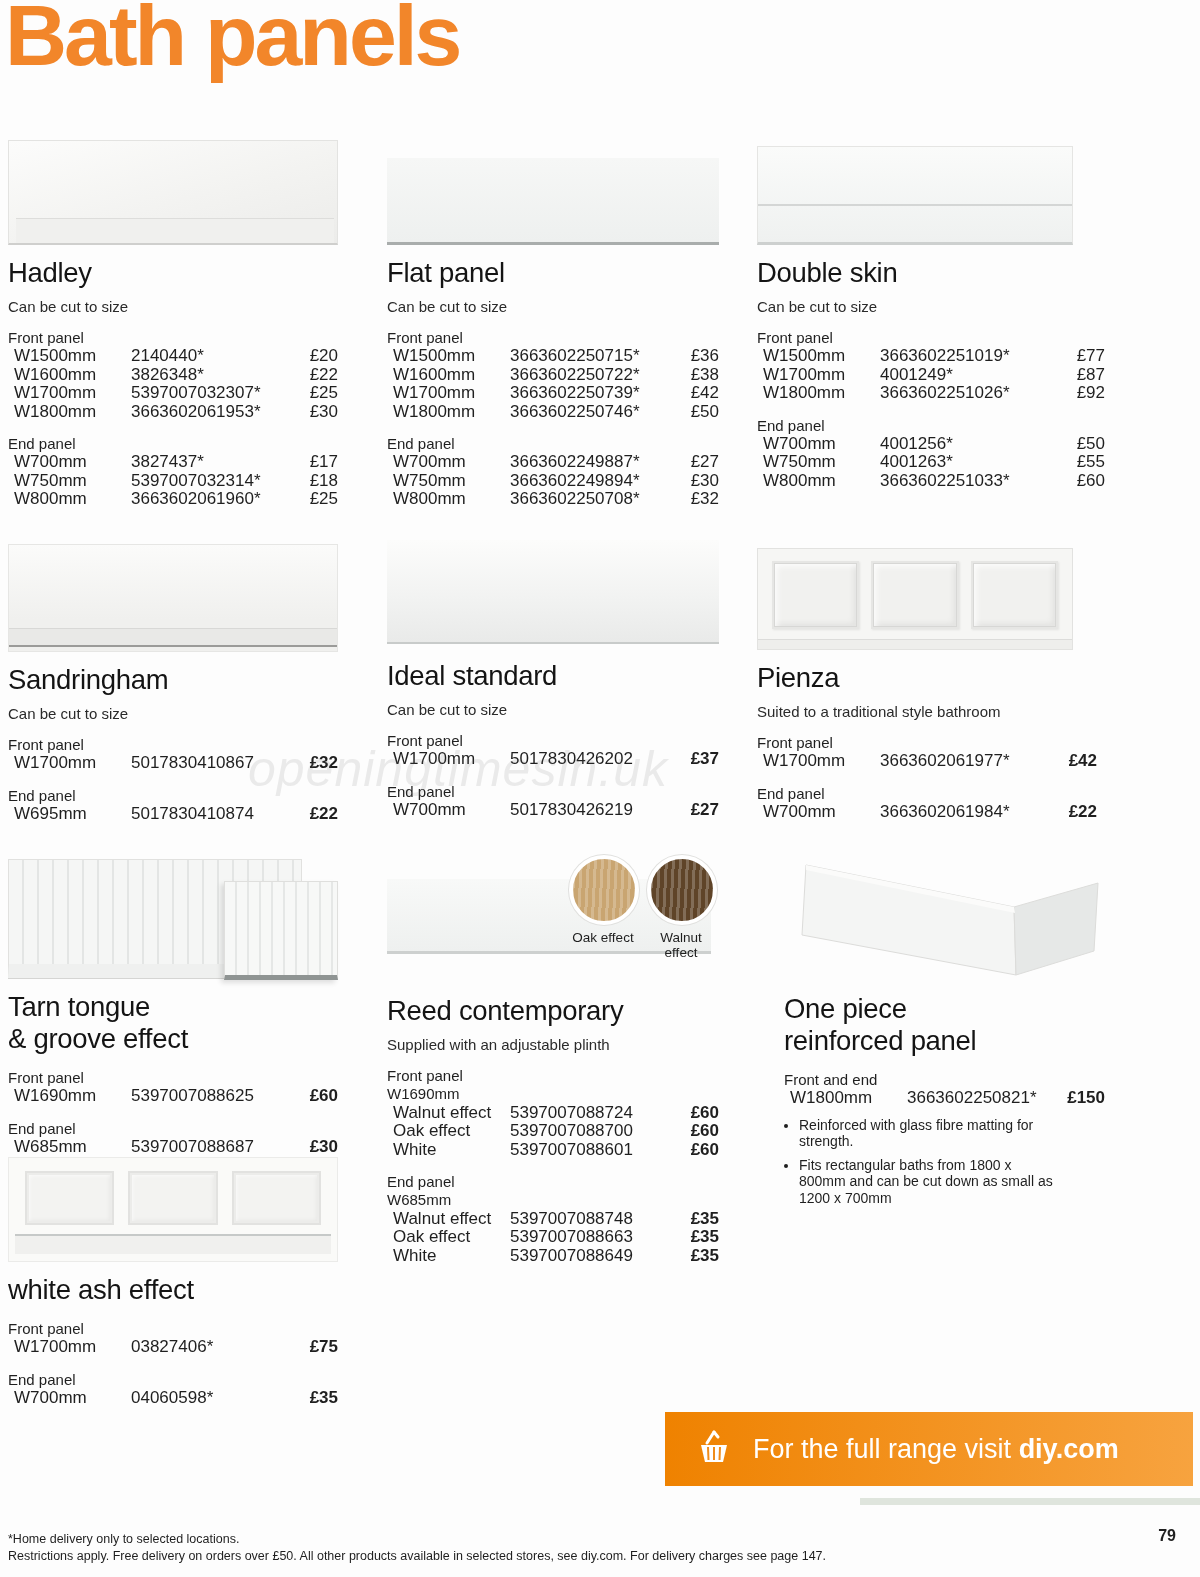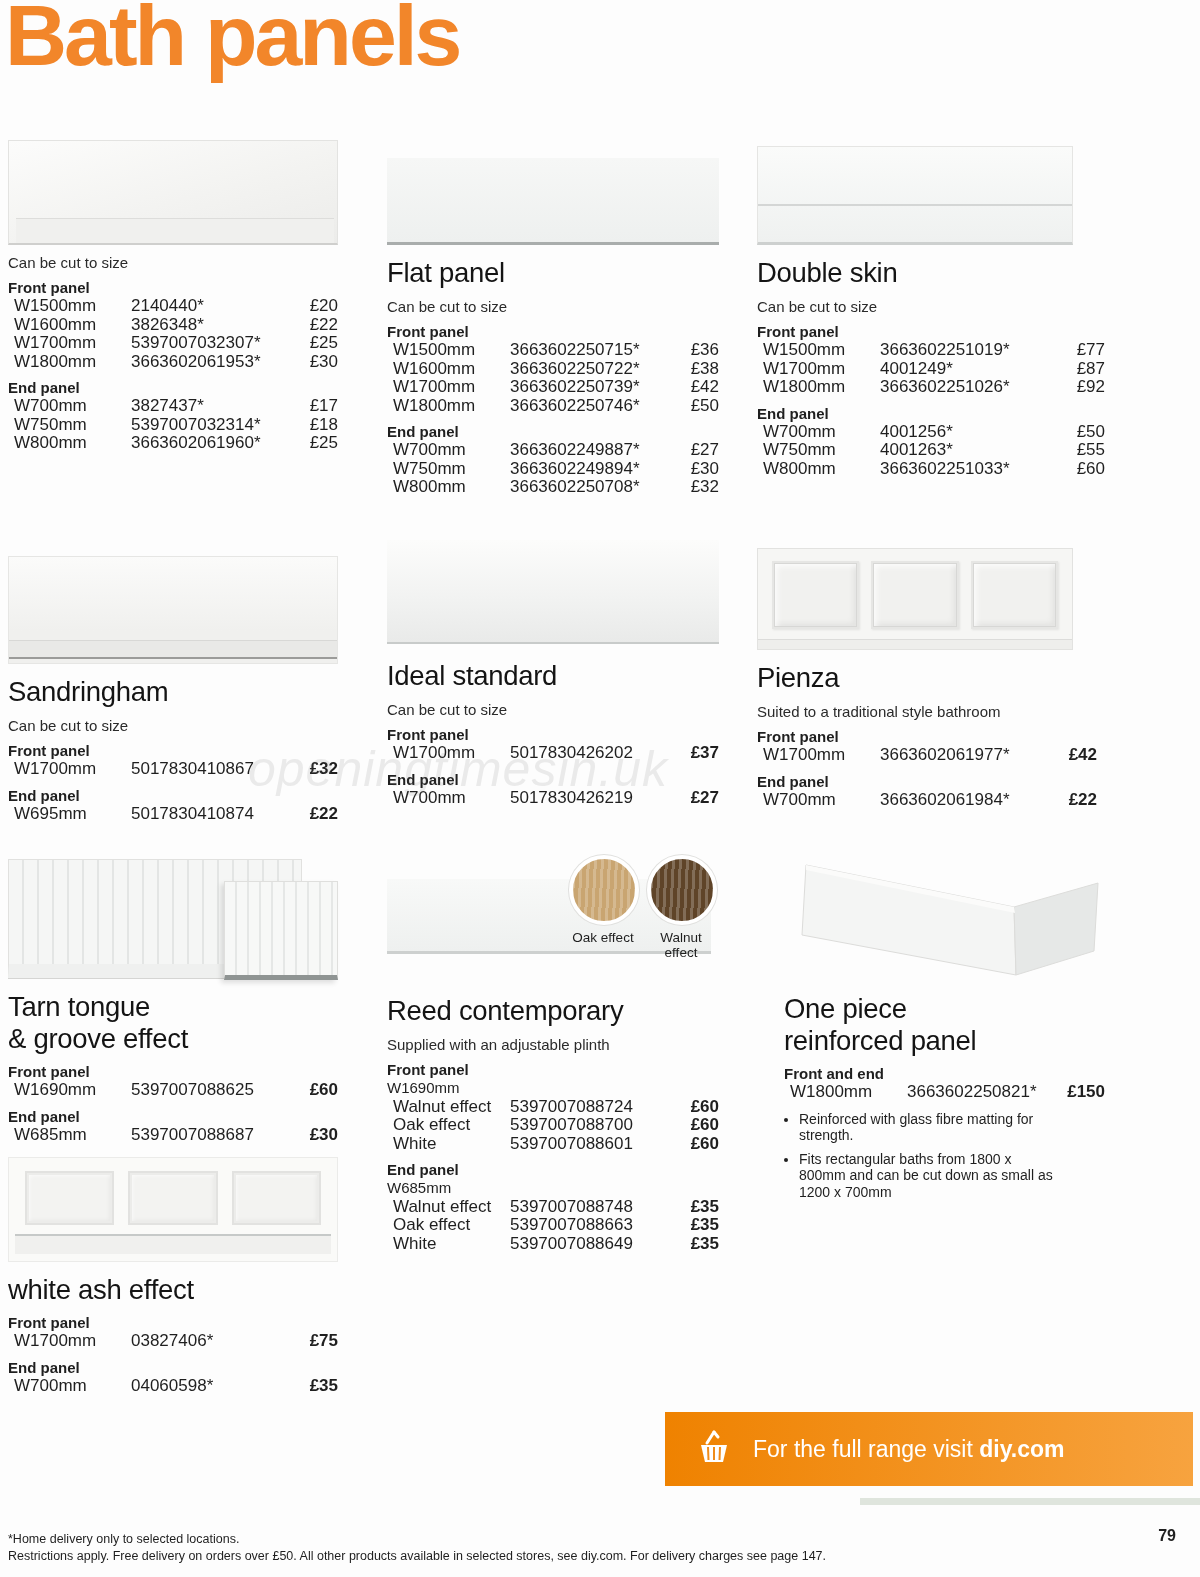--- a/index.html
+++ b/index.html
@@ -11,21 +11,21 @@
 
   .watermark{position:absolute;left:248px;top:740px;font-size:50px;color:rgba(110,110,110,0.13);
              letter-spacing:1px;z-index:40;pointer-events:none;white-space:nowrap;font-style:italic;}
 
   .card{position:absolute;}
   .pimg{position:relative;width:100%;}
   .pname{margin:12px 0 0;font-weight:500;font-size:27.5px;line-height:32px;
          letter-spacing:-0.3px;color:#141414;}
   .pname span{display:block;}
   .pnote{margin-top:9px;font-size:15px;color:#2a2a2a;}
-  .seclabel{margin-top:7px;font-size:15px;font-weight:700;line-height:19px;}
+  .seclabel{margin-top:13px;font-size:15px;font-weight:400;line-height:19px;}
   .sizeline{font-size:15px;line-height:18.5px;}
   .row{display:flex;font-size:17px;line-height:18.5px;margin-left:6px;}
   .row .c1{flex:none;width:117px;}
   .row .c2{flex:1;}
   .row .c3{flex:none;min-width:46px;text-align:right;}
   .bold-prices .row .c3{font-weight:700;}
   .bullets{margin:9px 0 0;padding-left:15px;font-size:14px;line-height:16.5px;max-width:255px;}
   .bullets li{margin-bottom:7px;}
 
   
@@ -78,21 +78,21 @@
   .trad-rect{flex:1;background:#f3f3f1;border:2px solid #e2e2e0;
     box-shadow:inset 0 0 0 2px #ececea,inset 2px 2px 5px rgba(255,255,255,.8),
                inset -2px -2px 5px rgba(0,0,0,.06);}
   .panel-trad::after{content:"";position:absolute;left:6px;right:6px;bottom:7px;height:18px;
     background:#f0f0ee;border-top:2px solid #c6c9c8;}
 
   
   .banner{position:absolute;left:665px;top:1412px;width:528px;height:74px;
     background:linear-gradient(90deg,#ef8200,#f7a33f);display:flex;align-items:center;
     padding-left:28px;box-sizing:border-box;gap:18px;}
-  .banner-text{color:#fff;font-size:23px;}
+  .banner-text{color:#fff;font-size:27px;}
   .banner-text b{font-weight:700;}
 
   
   .edge-bar{position:absolute;left:860px;top:1498px;width:340px;height:7px;background:#d2dacf;opacity:.7;}
   .foot1{position:absolute;left:8px;top:1532px;font-size:12.5px;font-weight:400;}
   .foot2{position:absolute;left:8px;top:1549px;font-size:12.5px;}
   .pageno{position:absolute;right:24px;top:1527px;font-size:16px;font-weight:700;}
 </style>
 </head>
 <body>
@@ -101,20 +101,23 @@
 
   <h1 class="page-title">Bath panels</h1>
 
   <div class="watermark">openingtimesin.uk</div>
 
   <article class="card" style="left:8px;top:140px;width:330px;">
     <div class="pimg" style="height:105px">
         <div class="panel-hadley"></div>
       </div>
     <div class="pbody">
+        <h2 class="pname">
+          <span>Hadley</span>
+        </h2>
         <div class="pnote">Can be cut to size</div>
         <div class="seclabel">Front panel</div>
         <div class="row">
           <span class="c1">W1500mm</span>
           <span class="c2">2140440*</span>
           <span class="c3">£20</span>
         </div>
         <div class="row">
           <span class="c1">W1600mm</span>
           <span class="c2">3826348*</span>
@@ -235,21 +238,21 @@
           <span class="c3">£55</span>
         </div>
         <div class="row">
           <span class="c1">W800mm</span>
           <span class="c2">3663602251033*</span>
           <span class="c3">£60</span>
         </div>
       </div>
   </article>
 
-  <article class="card" style="left:8px;top:556px;width:330px;">
+  <article class="card" style="left:8px;top:544px;width:330px;">
     <div class="pimg" style="height:108px">
         <div class="panel-sand"></div>
       </div>
     <div class="pbody bold-prices">
         <h2 class="pname">
           <span>Sandringham</span>
         </h2>
         <div class="pnote">Can be cut to size</div>
         <div class="seclabel">Front panel</div>
         <div class="row">

